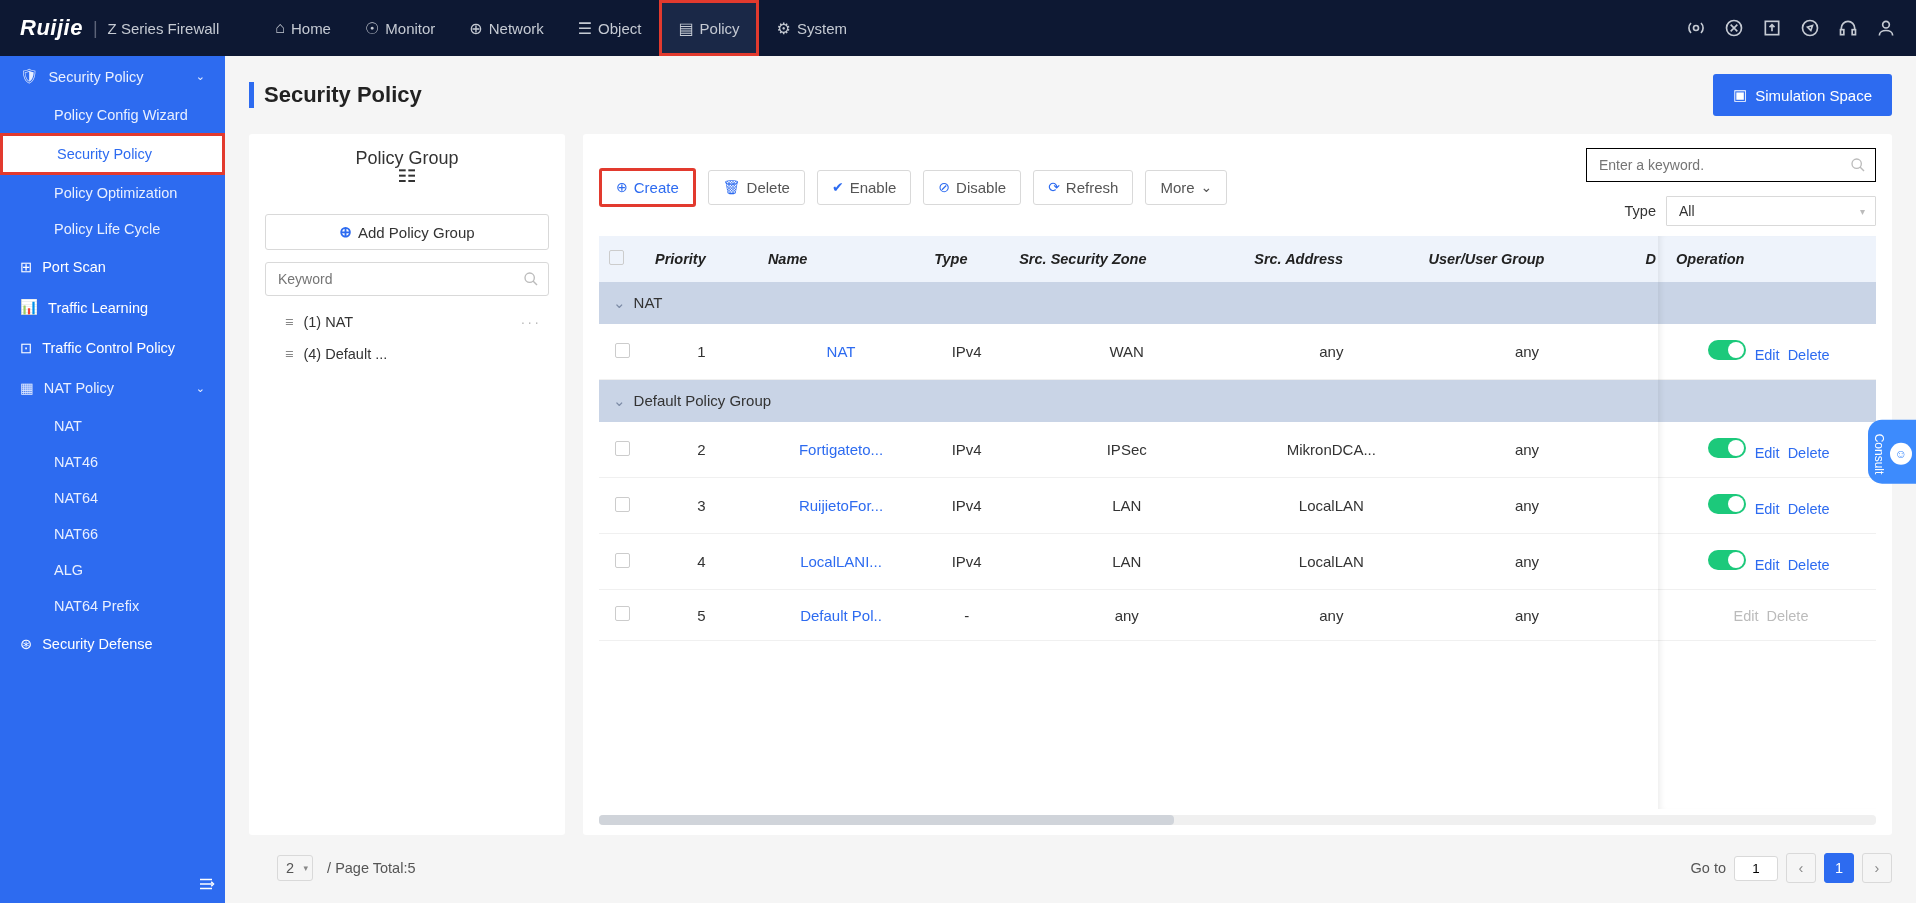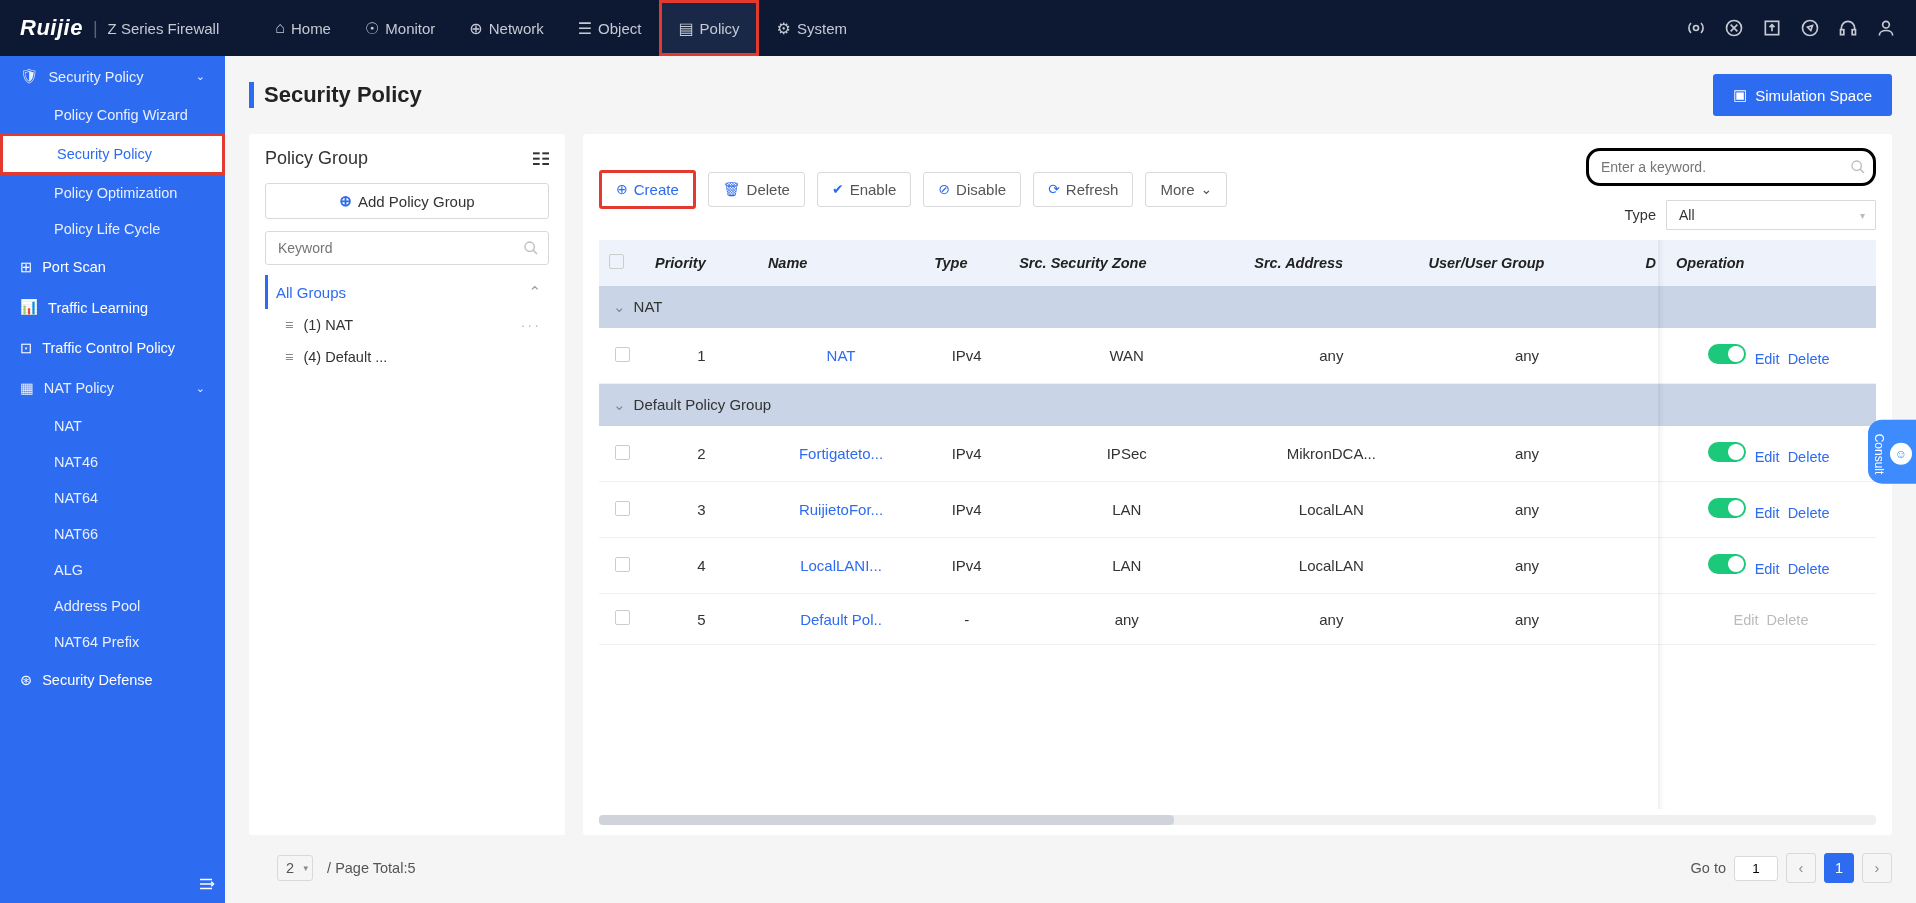--- a/index.html
+++ b/index.html
@@ -35,21 +35,21 @@
 .content-header { display:flex; align-items:center; margin-bottom:18px; }
 .page-title-bar { display:flex; align-items:center; gap:10px; }
 .title-marker { width:5px; height:26px; background:#2d6bf0; }
 .page-title-text { font-size:22px; font-weight:600; color:#222; }
 .sim-btn { margin-left:auto; background:#2d6bf0; color:#fff; border:none; padding:12px 20px; font-size:15px; border-radius:3px; display:flex; align-items:center; gap:8px; cursor:pointer; }
 
 .content-body { display:flex; gap:18px; flex:1; min-height:0; }
 
 
 .pg-panel { width:316px; background:#fff; border-radius:3px; padding:14px 16px; display:flex; flex-direction:column; }
-.pg-head { display:flex; align-items:center; justify-content:space-between; margin-bottom:14px; }
+.pg-head { display:flex; align-items:center; justify-content:space-between; margin-bottom:31px;flex-direction:column; }
 .pg-title { font-size:18px; color:#333; }
 .pg-toggle-icon { width:16px; height:14px; cursor:pointer; }
 .add-pg-btn { border:1px solid #d9d9d9; background:#fff; padding:8px 0; width:100%; border-radius:3px; display:flex; align-items:center; justify-content:center; gap:6px; color:#333; font-size:15px; cursor:pointer; margin-bottom:12px; }
 .add-pg-btn .plus { color:#2d6bf0; font-weight:bold; }
 .kw-search { position:relative; margin-bottom:10px; }
 .kw-input { width:100%; border:1px solid #d9d9d9; border-radius:3px; padding:8px 32px 8px 12px; font-size:14px; color:#666; }
 .kw-icon { position:absolute; right:10px; top:50%; transform:translateY(-50%); color:#bbb; }
 .allgroups { display:flex; align-items:center; border-left:3px solid #2d6bf0; padding:8px 8px; color:#2d6bf0; font-size:15px; cursor:pointer; }
 .allgroups .chev2 { margin-left:auto; color:#999; }
 .group-item { display:flex; align-items:center; gap:10px; padding:8px 8px 8px 20px; font-size:14.5px; color:#333; cursor:pointer; }
@@ -57,21 +57,21 @@
 .group-item .dots { margin-left:auto; color:#bbb; letter-spacing:2px; }
 
 
 .tbl-panel { flex:1; background:#fff; border-radius:3px; padding:14px 16px 10px 16px; display:flex; flex-direction:column; min-width:0; overflow:hidden; }
 .toolbar { display:flex; align-items:center; gap:12px; margin-bottom:10px; }
 .tb-btn { border:1px solid #d9d9d9; background:#fff; padding:8px 14px; border-radius:3px; display:flex; align-items:center; gap:6px; font-size:15px; cursor:pointer; color:#555; }
 .tb-btn.primary-outline { color:#2d6bf0; border:3px solid #e23a2e; font-weight:500; }
 .tb-btn .bi { font-size:14px; }
 .toolbar-right { margin-left:auto; display:flex; flex-direction:column; align-items:flex-end; gap:8px; }
 .search-k { position:relative; }
-.search-k input { border:3px solid #000000; border-radius:14px; padding:8px 34px 8px 12px; font-size:14px; width:290px; }
+.search-k input { border:1px solid #000000; border-radius:0; padding:8px 34px 8px 12px; font-size:14px; width:290px; }
 .search-k .sic { position:absolute; right:10px; top:50%; transform:translateY(-50%); color:#bbb; }
 .type-filter { display:flex; align-items:center; gap:10px; margin-top:6px; }
 .type-filter label { color:#333; font-size:14.5px; }
 .type-select { border:1px solid #d9d9d9; border-radius:1px; padding:6px 28px 6px 12px; font-size:14px; min-width:210px; position:relative; color:#333; cursor:pointer; }
 .type-select .sel-chev { position:absolute; right:10px; top:50%; transform:translateY(-50%); color:#bbb; font-size:10px; }
 
 
 .tbl-wrap { flex:1; overflow:auto; position:relative; }
 .tbl-wrap::after { content:''; position:absolute; top:0; right:0; bottom:0; width:218px; pointer-events:none; box-shadow:inset 6px 0 6px -4px rgba(0,0,0,0.08); }
 table.ptable { width:100%; border-collapse:collapse; min-width:940px; }
@@ -199,21 +199,20 @@
     <div class="side-group expand">
       <span>▦</span>
       <span>NAT Policy</span>
       <span class="chev">⌄</span>
     </div>
     <div class="side-sub">NAT</div>
     <div class="side-sub">NAT46</div>
     <div class="side-sub">NAT64</div>
     <div class="side-sub">NAT66</div>
     <div class="side-sub">ALG</div>
-    <div class="side-sub">Address Pool</div>
     <div class="side-sub">NAT64 Prefix</div>
 
     <div class="side-group">
         <span>⊛</span>
         <span>Security Defense</span>
       </div>
 
     <div class="side-collapse">
       <svg width="18" height="18" viewBox="0 0 24 24" fill="none" stroke="#fff" stroke-width="2">
           <path d="M4 6h16M4 12h16M4 18h16"></path>
@@ -253,24 +252,20 @@
           <span>Add Policy Group</span>
         </button>
         <div class="kw-search">
           <input class="kw-input" placeholder="Keyword" style="">
           <span class="kw-icon">
             <svg width="16" height="16" viewBox="0 0 24 24" fill="none" stroke="currentColor" stroke-width="2">
                 <circle cx="10" cy="10" r="7"></circle>
                 <path d="M21 21l-6-6"></path>
               </svg>
           </span>
-        </div>
-        <div class="allgroups">
-          <span>All Groups</span>
-          <span class="chev2">⌃</span>
         </div>
         <div class="group-item">
           <span class="gi-ic">≡</span>
           <span>(1) NAT</span>
           <span class="dots">···</span>
         </div>
         <div class="group-item">
           <span class="gi-ic">≡</span>
           <span>(4) Default ...</span>
         </div>

